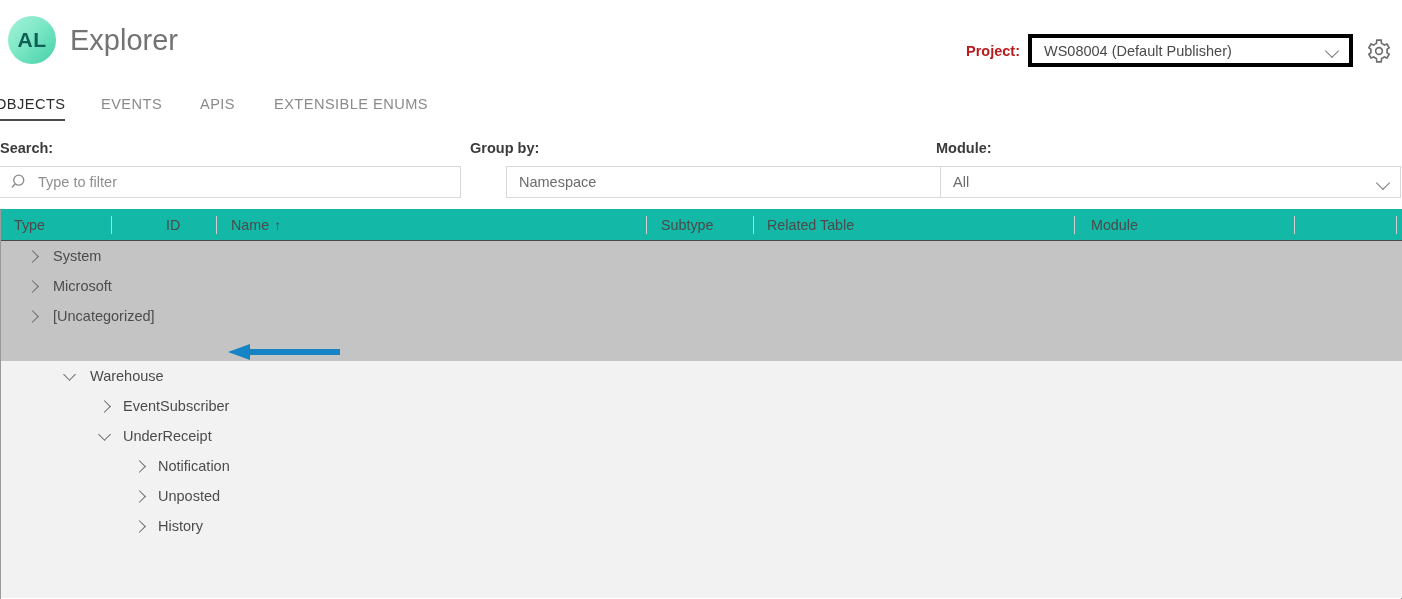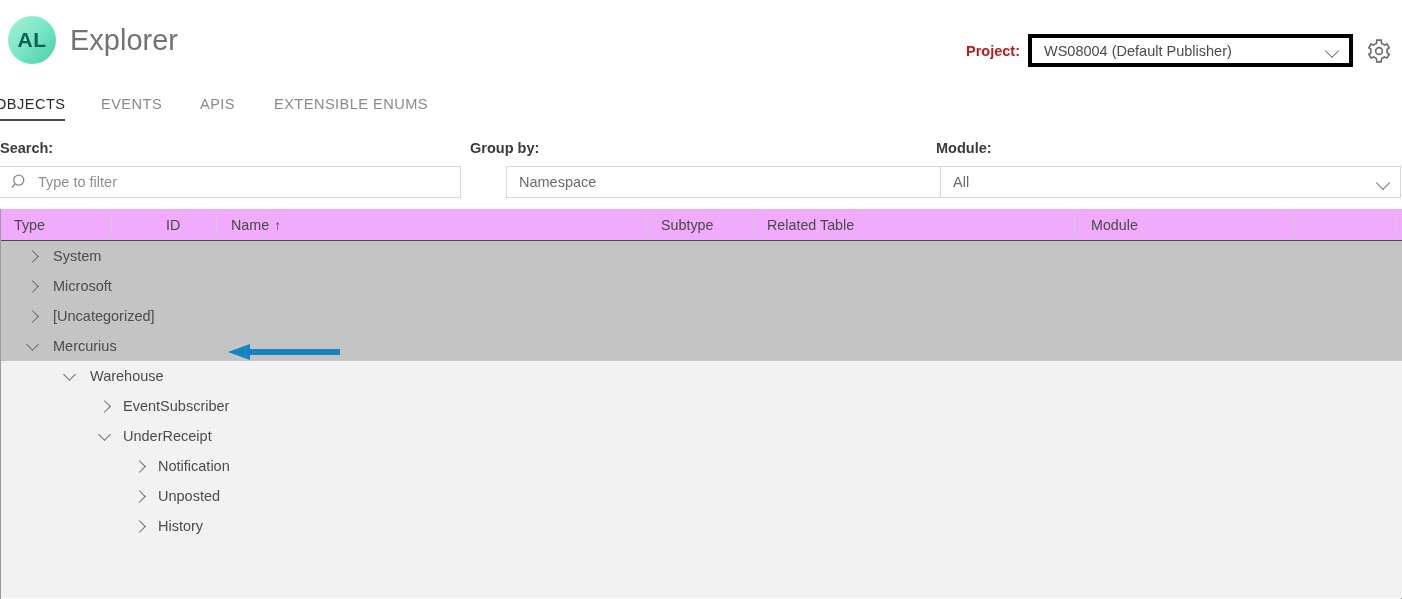--- a/index.html
+++ b/index.html
@@ -66,21 +66,21 @@
   #fc-group  { left:470px; width:460px; padding:0 10px 0 12px;margin-left:36px; }
   #fl-module { left:936px; }
   #fc-module { left:940px; width:461px; padding:0 10px 0 12px; }
   .f-ctrl .value { flex:1; white-space:nowrap; overflow:hidden; }
   .search-icon { width:20px; height:20px; margin-right:8px; color:#8a8a8a; flex:none; }
   .placeholder { color:#8e8e8e; }
 
   
   .table { position:absolute; left:0; top:209px; width:1402px; height:390px; border-left:1px solid #9a9a9a; border-right:1px solid #9a9a9a; }
   .thead {
-    position:absolute; left:0; top:0; width:1401px; height:32px; background:#f0abfc;
+    position:absolute; left:0; top:0; width:1401px; height:32px; background:#14b8a6;
     border-bottom:1px solid #4a4a4a;
   }
   .th { position:absolute; top:8px; font-size:14.3px; color:#4a4a4a; white-space:nowrap; }
   .vdiv { position:absolute; top:7px; width:1px; height:18px; background:#cfcfcf; }
   #th-type { left:13px; }
   #th-id   { left:165px; }
   #th-name { left:230px; }
   #th-sub  { left:660px; }
   #th-rel  { left:766px; }
   #th-mod  { left:1090px; }
@@ -188,24 +188,20 @@
           <span class="rlabel" style="left: 52px;">System</span>
         </div>
         <div class="row" style="top: 30px;">
           <span class="twisty collapsed" style="left: 25px;"></span>
           <span class="rlabel" style="left: 52px;">Microsoft</span>
         </div>
         <div class="row" style="top: 60px;">
           <span class="twisty collapsed" style="left: 25px;"></span>
           <span class="rlabel" style="left: 52px;">[Uncategorized]</span>
         </div>
-        <div class="row" style="top: 90px;">
-          <span class="twisty expanded" style="left: 25px;"></span>
-          <span class="rlabel" style="left: 52px;">Mercurius</span>
-        </div>
         <div class="row" style="top: 120px;">
           <span class="twisty expanded" style="left: 62px;"></span>
           <span class="rlabel" style="left: 89px;">Warehouse</span>
         </div>
         <div class="row" style="top: 150px;">
           <span class="twisty collapsed" style="left: 97px;"></span>
           <span class="rlabel" style="left: 122px;">EventSubscriber</span>
         </div>
         <div class="row" style="top: 210px;">
           <span class="twisty collapsed" style="left: 132px;"></span>

